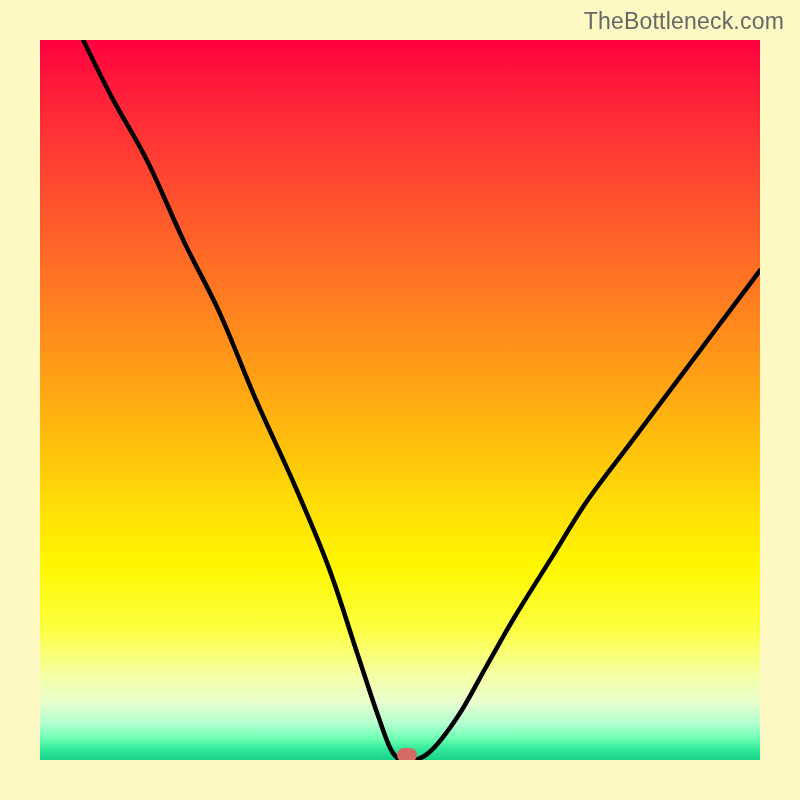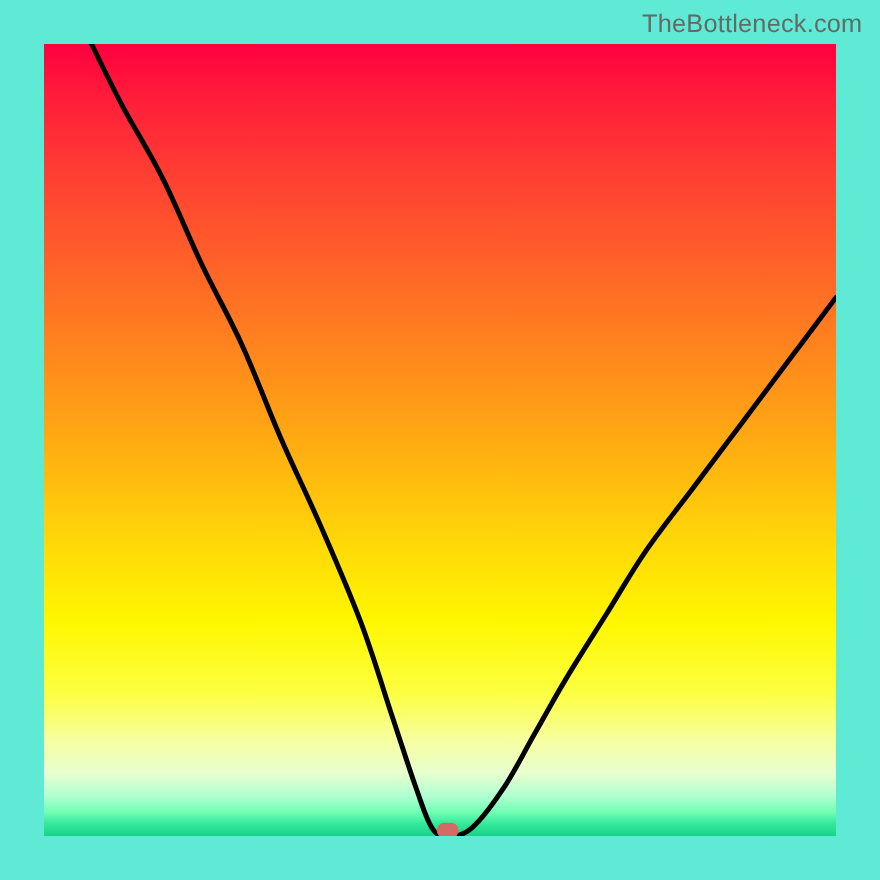--- a/index.html
+++ b/index.html
@@ -8,21 +8,21 @@
     width: 800px;
     height: 800px;
     background: #000;
     overflow: hidden;
     font-family: Arial, Helvetica, sans-serif;
   }
   .frame {
     position: relative;
     width: 800px;
     height: 800px;
-    background: #5eead4;
+    background: #fef9c3;
   }
   .plot-area {
     position: absolute;
     left: 40px;
     top: 40px;
     width: 720px;
     height: 720px;
     overflow: hidden;
   }
   .gradient {

